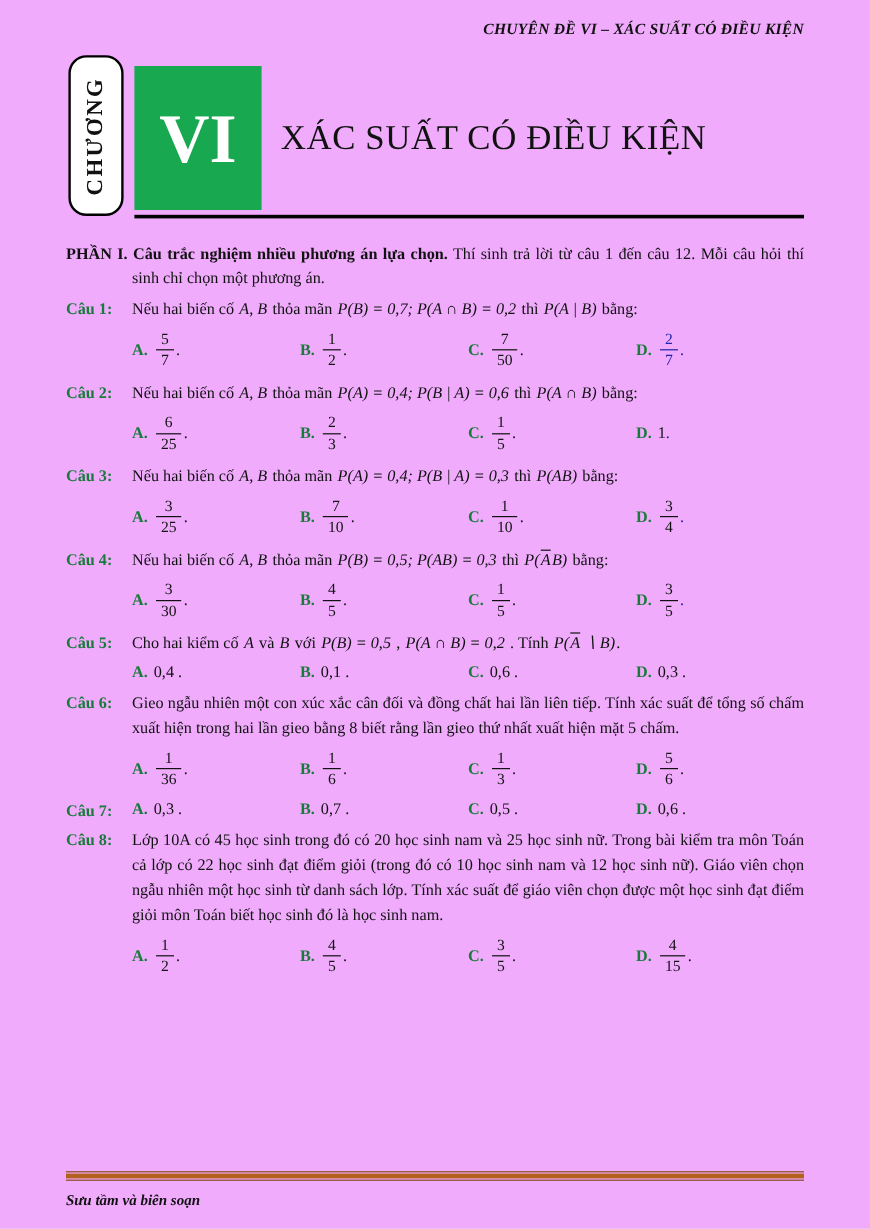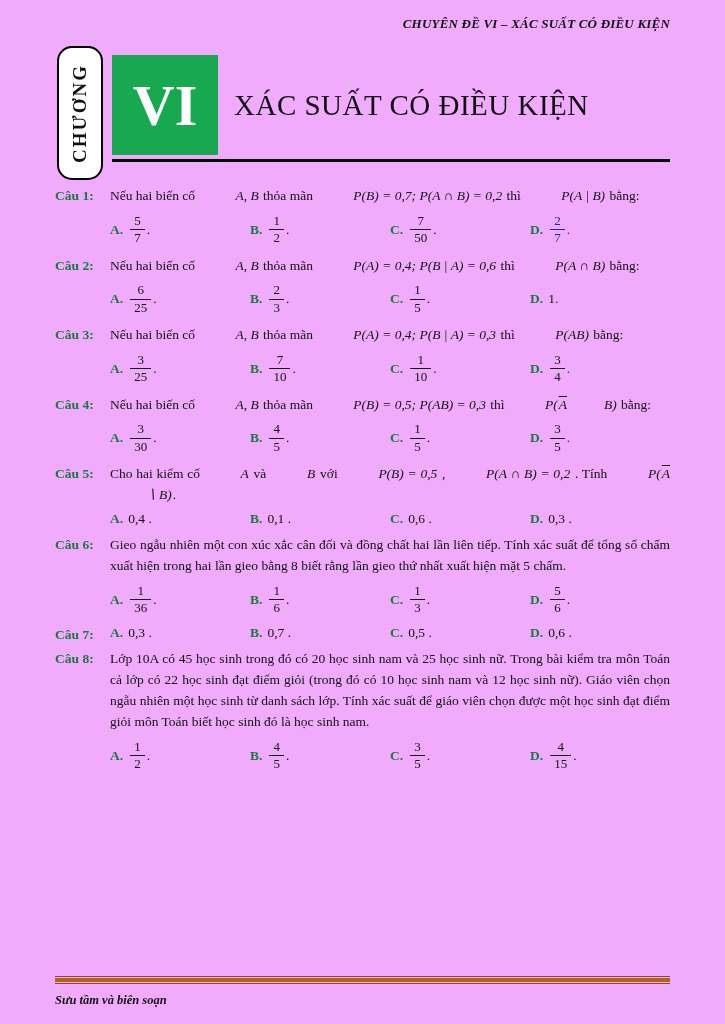--- a/index.html
+++ b/index.html
@@ -24,21 +24,21 @@
     width:42px;height:130px;display:flex;align-items:center;justify-content:center;
     background:#fff;flex:0 0 auto;
   }
   .chapter-label{
     writing-mode:vertical-rl;transform:rotate(180deg);
     font-weight:bold;font-size:19px;letter-spacing:2px;
   }
   .banner-main{margin-left:9px;flex:1;padding-top:9px;}
   .banner-row{display:flex;align-items:center;}
   .chapter-num{
-    width:106px;height:100px;background:var(--accent-green,#18A850);
+    width:106px;height:120px;background:var(--accent-green,#18A850);
     color:#fff;display:flex;align-items:center;justify-content:center;
     font-weight:bold;font-size:58px;flex:0 0 auto;
   }
   .page-title{
     font-weight:normal;font-size:29px;margin-left:16px;letter-spacing:0.5px;
     white-space:nowrap;
   }
   .title-underline{height:2.5px;background:#000;margin-top:4px;}
 
   
@@ -60,21 +60,21 @@
   }
   .q-stem{font-size:13.5px;line-height:1.55;text-align:justify;}
   .q-opts{
     display:grid;grid-template-columns:1fr 1fr 1fr 1fr;
     margin:5px 0 8px 0;align-items:center;
   }
   .opt{display:flex;align-items:center;font-size:13.5px;}
   .opt-label{font-weight:bold;color:var(--label-green,#1a7a3b);margin-right:5px;}
   .opt-body{display:inline-flex;align-items:center;}
 
-  .math{font-style:italic;padding:0 1px;margin-left:36px;}
+  .math{font-style:italic;padding:0 1px;}
   .bar{font-style:italic;text-decoration:overline;}
   .frac{
     display:inline-block;text-align:center;vertical-align:middle;
     line-height:1.1;font-size:13px;margin:2px 2px;
   }
   .frac .num{display:block;padding:0 4px 1px 4px;border-bottom:1px solid currentColor;}
   .frac .den{display:block;padding:1px 4px 0 4px;}
   .blue{color:var(--answer-blue,#2222AA);}
 
   
@@ -98,20 +98,23 @@
       <div class="banner-main">
         <div class="banner-row">
           <div class="chapter-num">VI</div>
           <div class="page-title">XÁC SUẤT CÓ ĐIỀU KIỆN</div>
         </div>
         <div class="title-underline"></div>
       </div>
     </div>
 
 
+    <div class="part">
+      <b>PHẦN I. Câu trắc nghiệm nhiều phương án lựa chọn.</b><span> Thí sinh trả lời từ câu 1 đến câu 12. Mỗi câu hỏi thí sinh chỉ chọn một phương án.</span>
+    </div>
 
     <div class="questions" id="questions">
         <div class="q">
           <span class="q-label">Câu 1:</span>
           <div class="q-stem"><span>Nếu hai biến cố </span><span class="math">A, B</span><span> thỏa mãn </span><span class="math">P(B) = 0,7; P(A ∩ B) = 0,2</span><span> thì </span><span class="math">P(A | B)</span><span> bằng:</span></div>
           <div class="q-opts">
             <div class="opt">
               <span class="opt-label">A.</span>
               <span class="opt-body">
                 <span class="frac">

